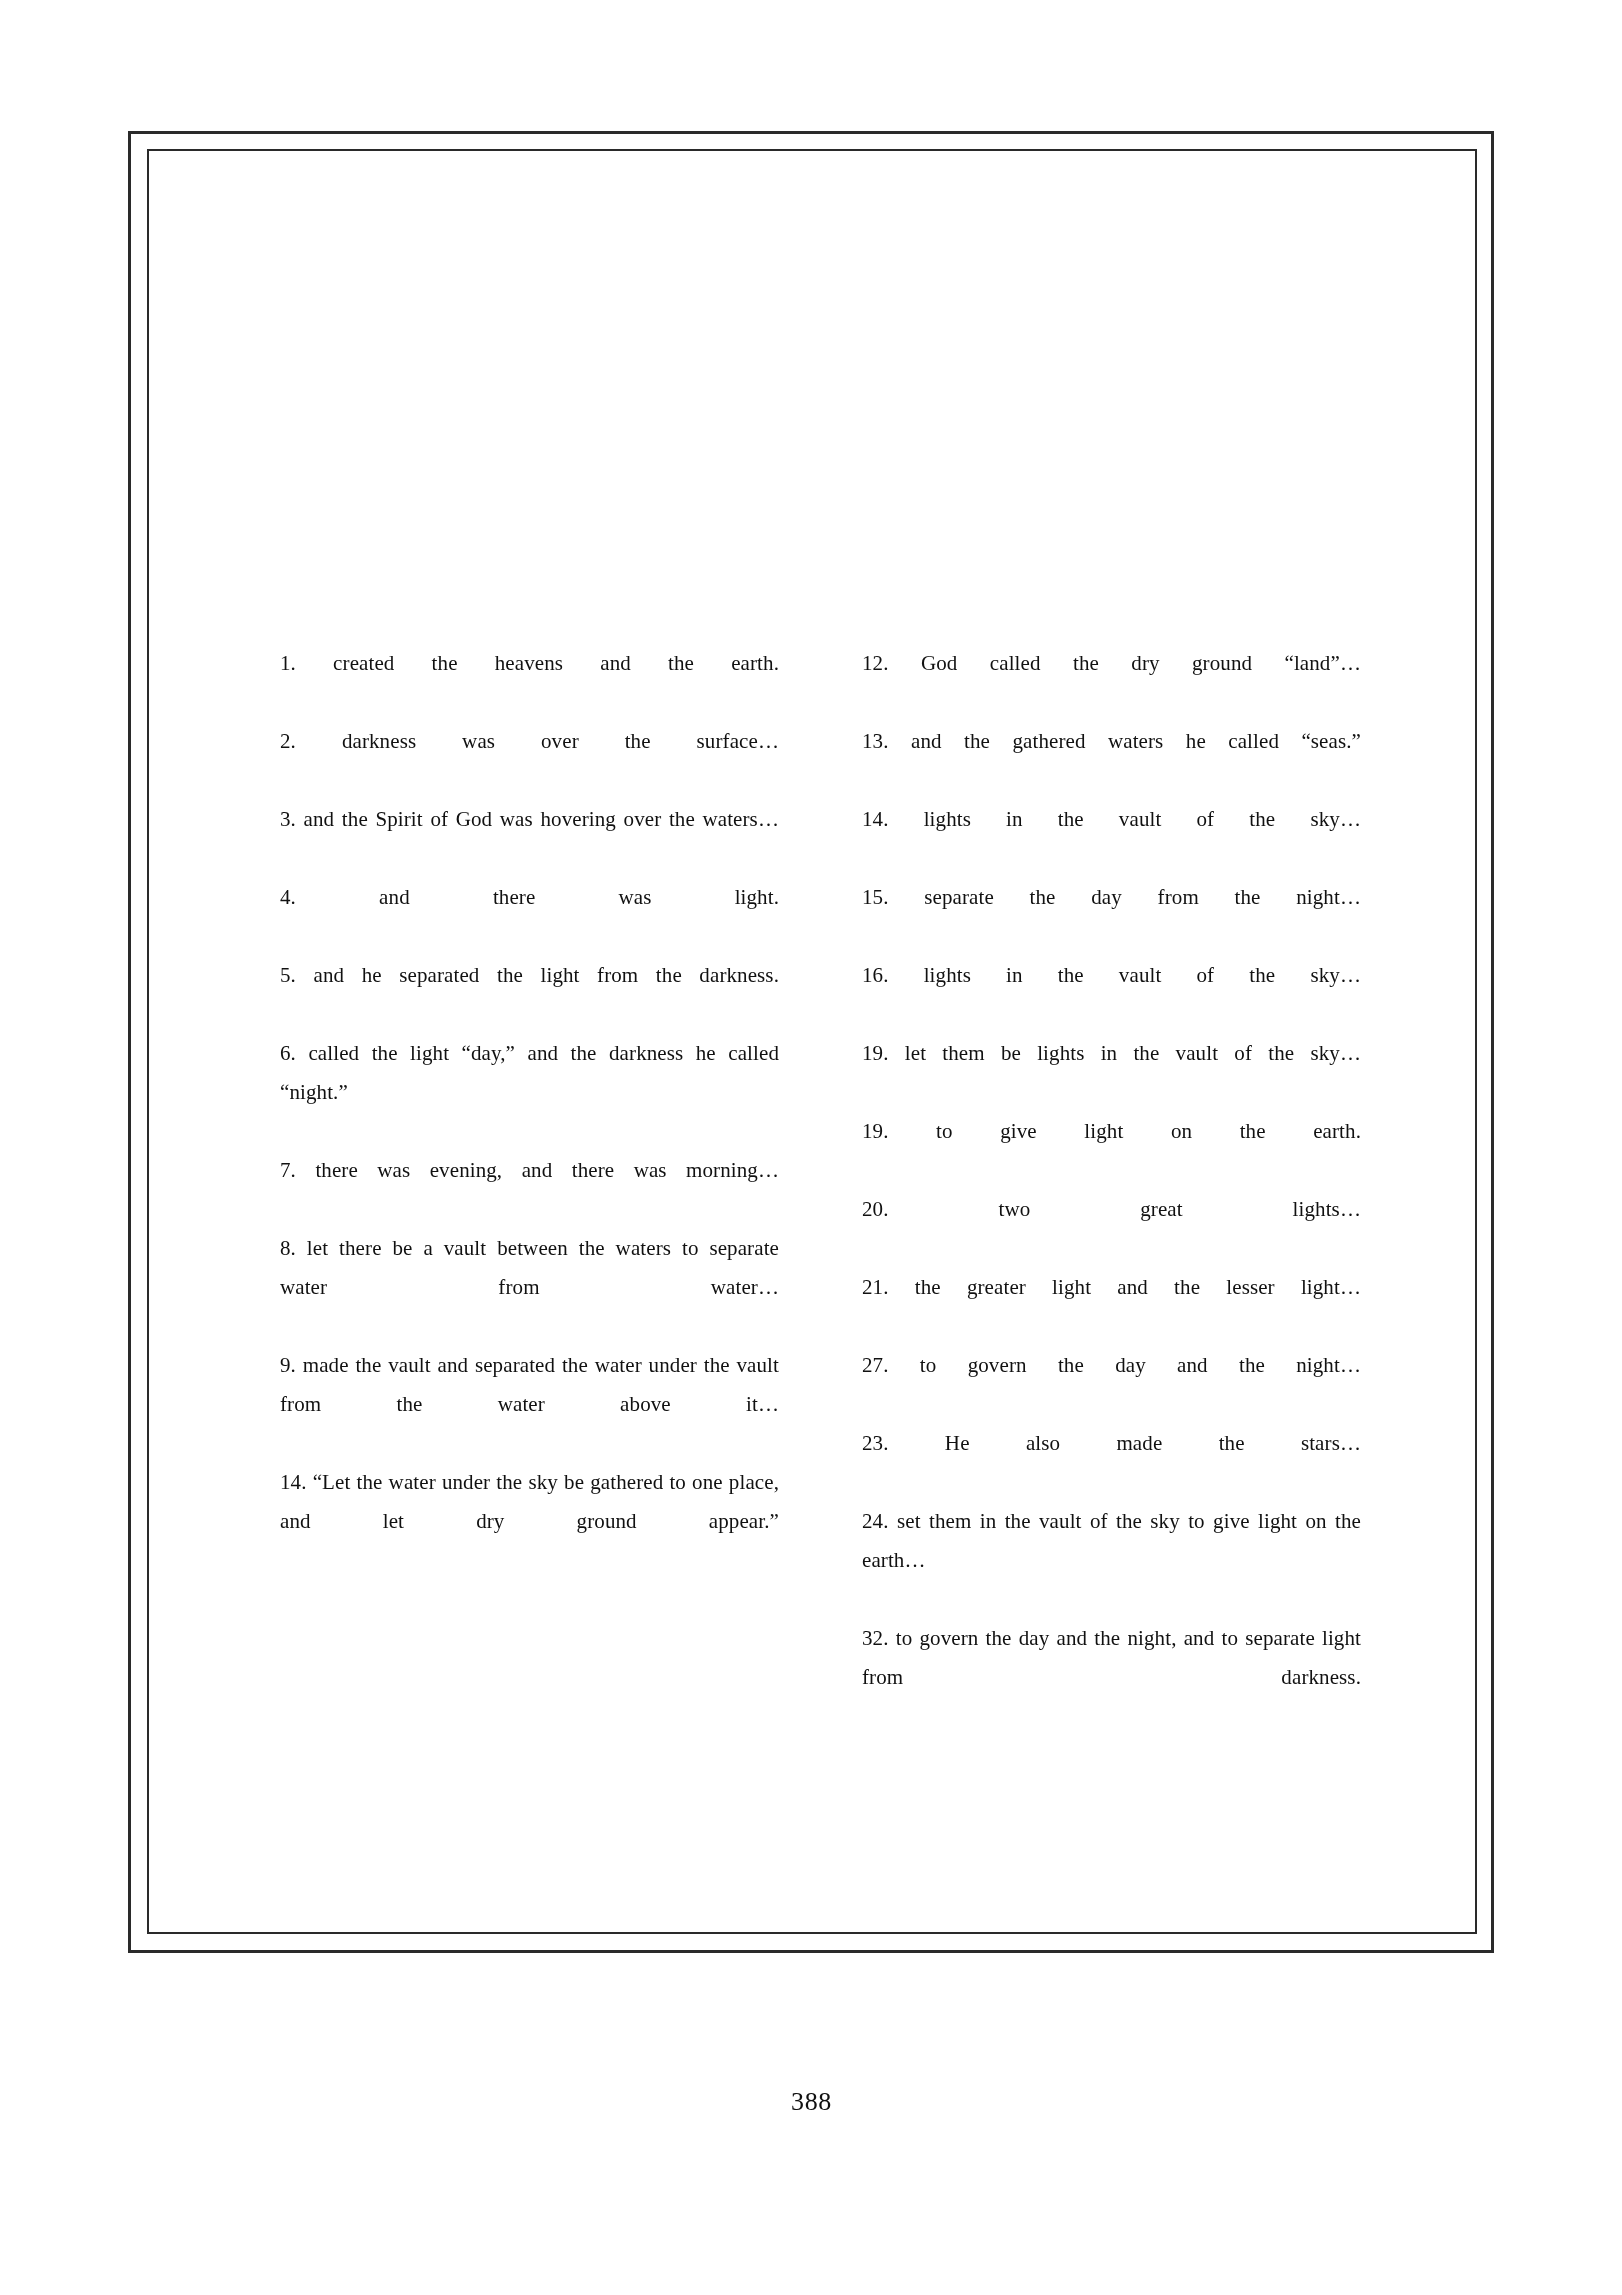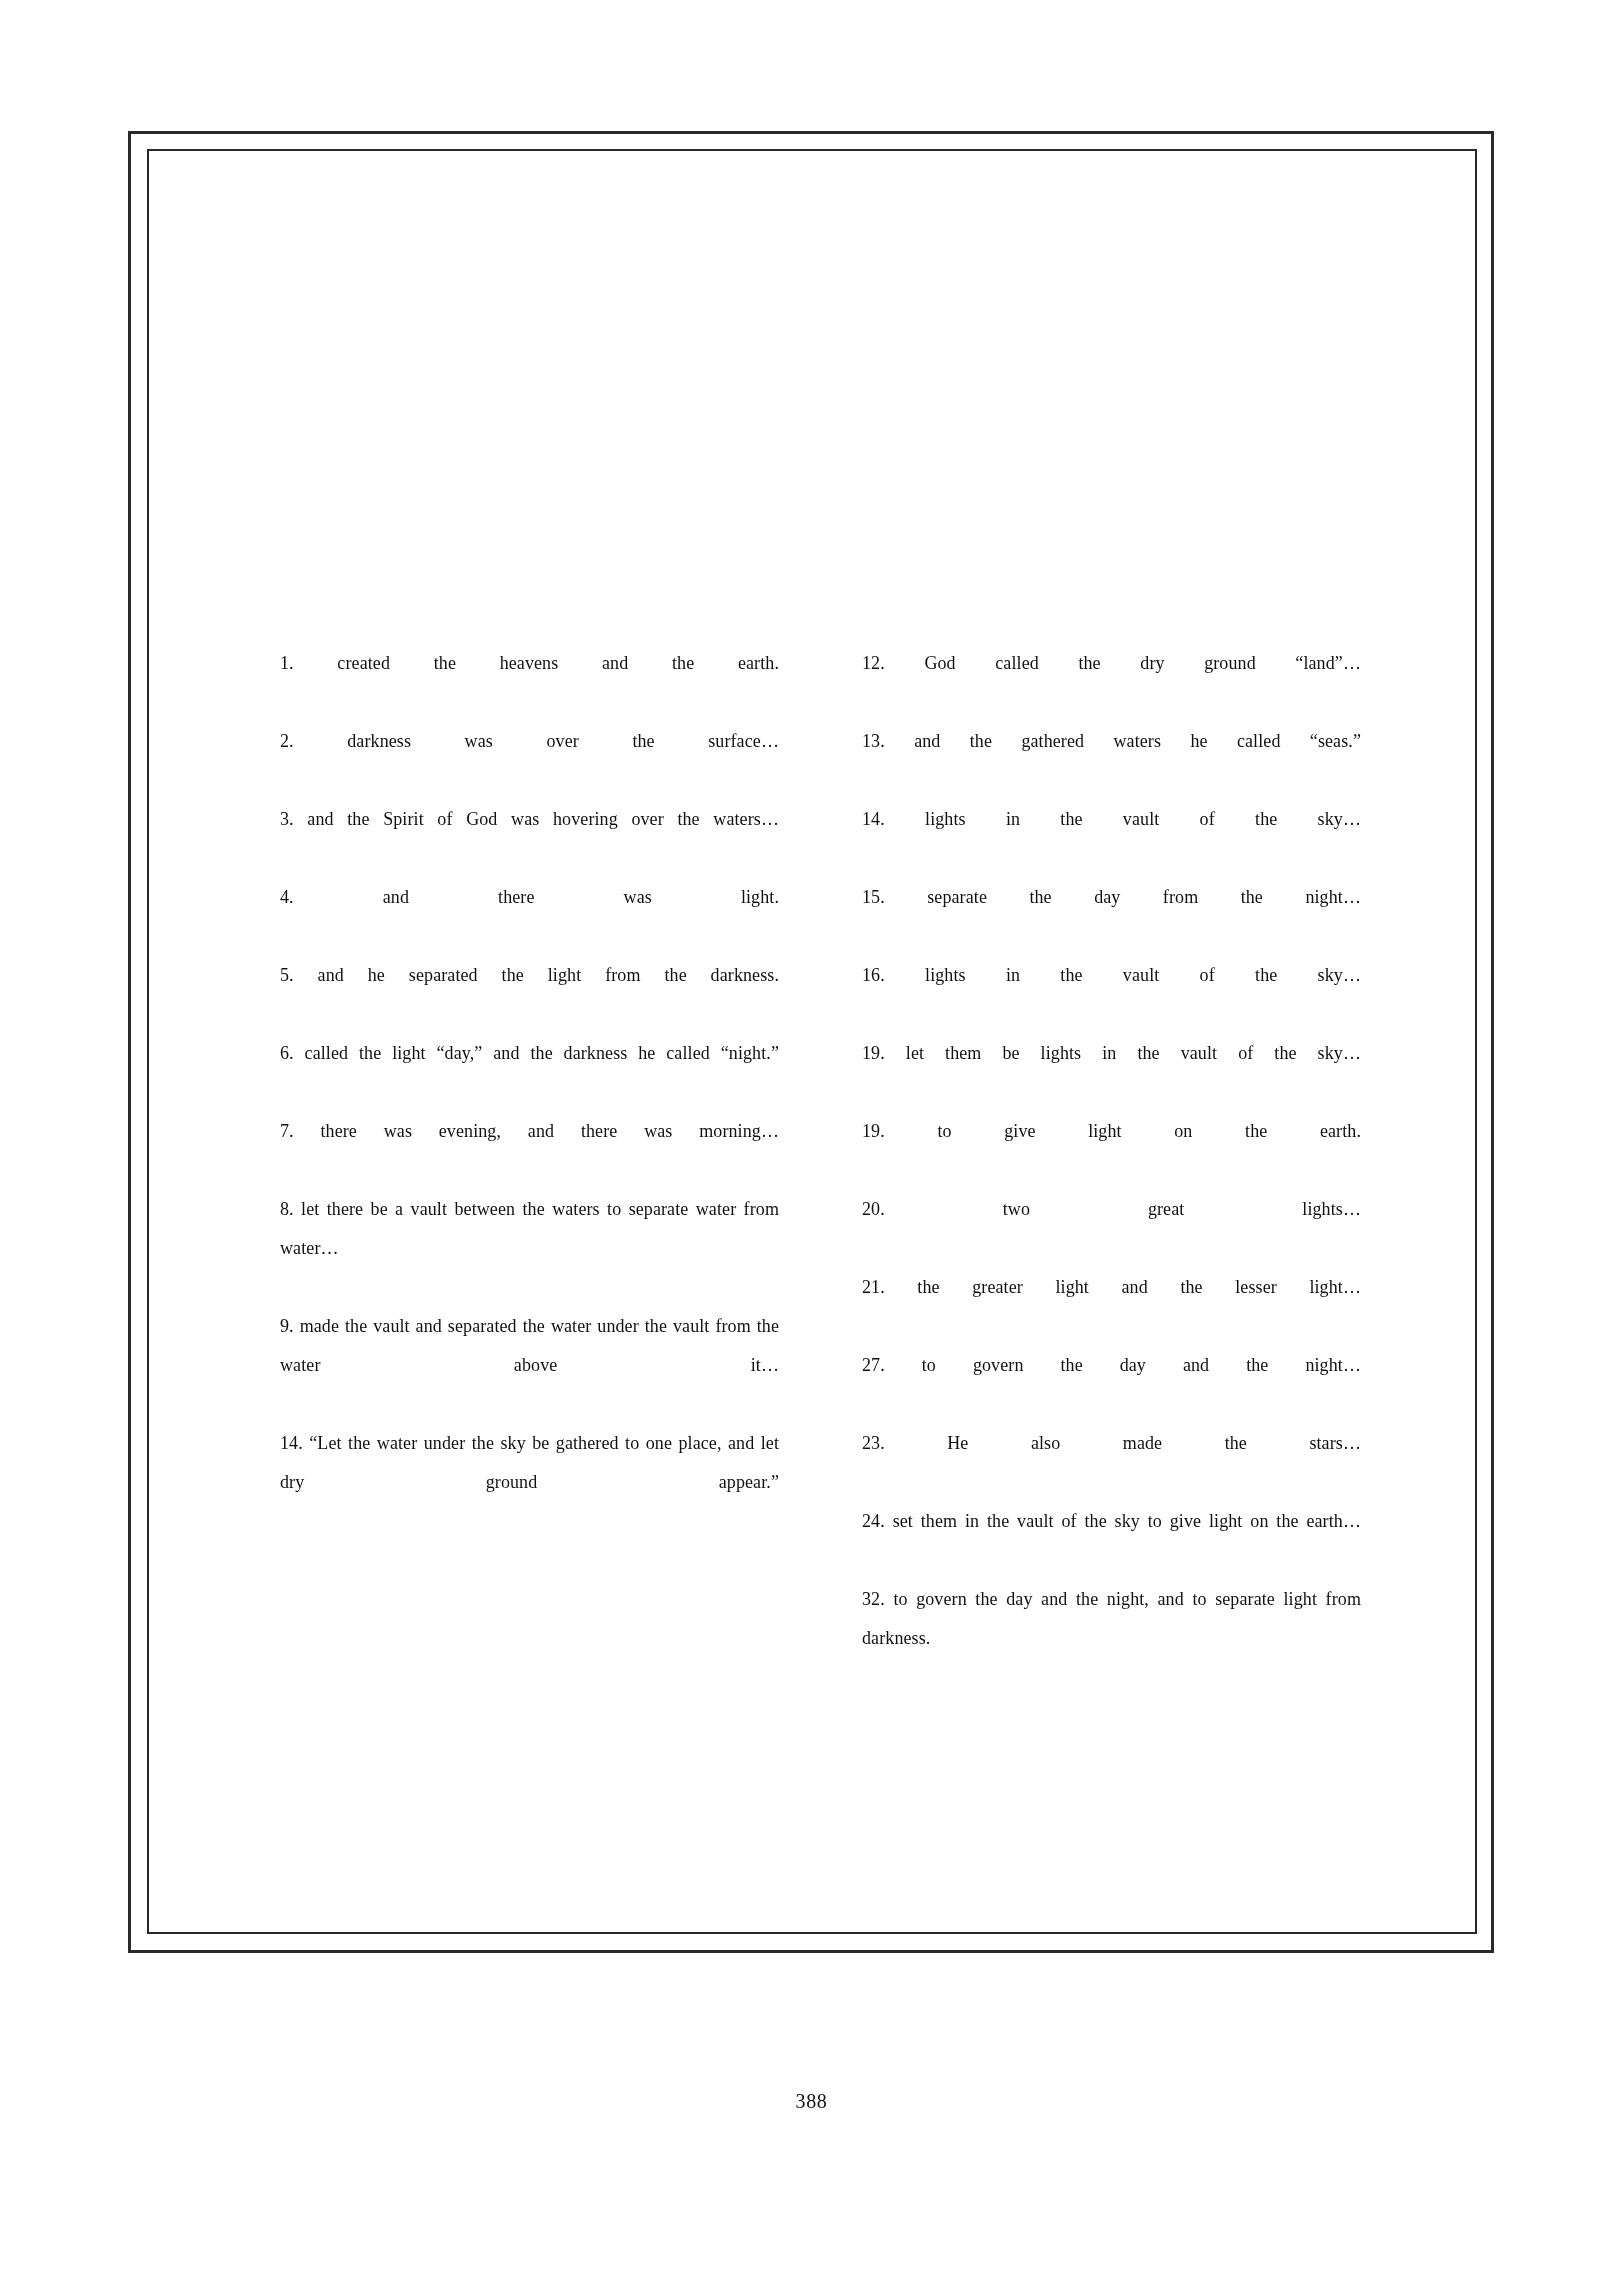--- a/index.html
+++ b/index.html
@@ -58,21 +58,21 @@
     justify-content: space-between;
     width: 100%;
   }
 
   .column {
     width: 499px;
     flex: 0 0 499px;
   }
 
   .verse-line {
-    font-size: 18px;
+    font-size: 21px;
     line-height: 39px;
     text-align: justify;
     text-justify: inter-word;
     margin: 0;
     padding: 0;
     letter-spacing: 0.1px;
     word-spacing: 0.3px;
     hyphens: none;
   }
 
@@ -83,21 +83,21 @@
     width: 100%;
   }
 
   
   .folio {
     position: absolute;
     left: 0;
     top: 2085px;
     width: 1623px;
     text-align: center;
-    font-size: 20px;
+    font-size: 26px;
     line-height: 33px;
     letter-spacing: 0.7px;
   }
 </style>
 </head>
 <body>
 
 <div class="page">
 
   <div class="frame-outer"></div>

